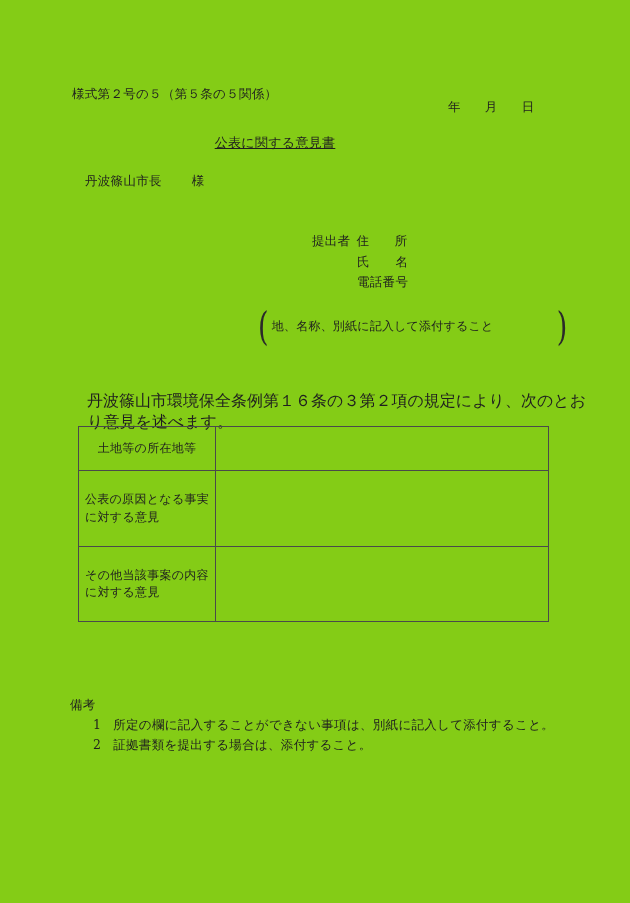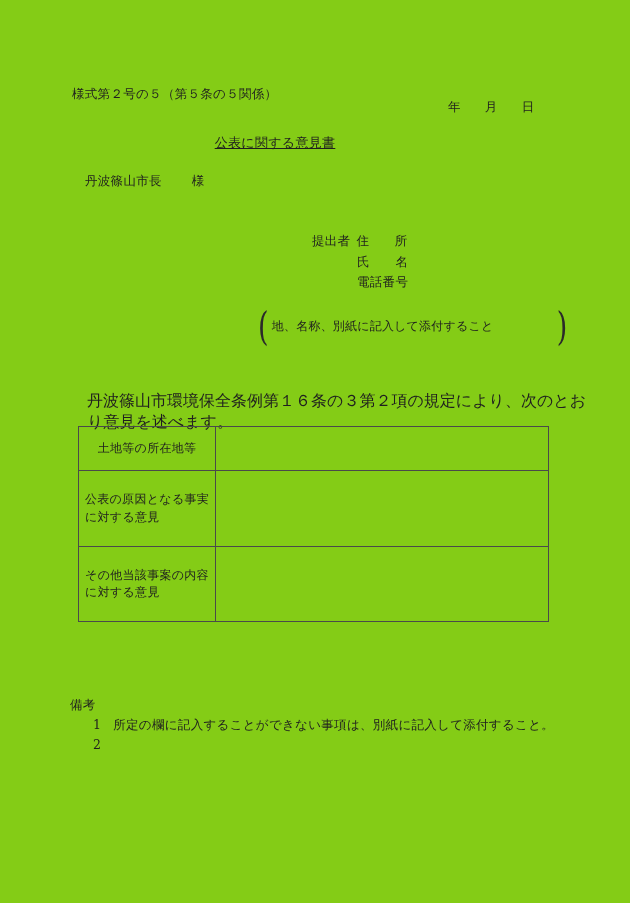--- a/index.html
+++ b/index.html
@@ -104,16 +104,17 @@
   </div>
 
   <div class="abs remarks">
     <div>備考</div>
     <div class="item">
       <span>1</span>
       <span>所定の欄に記入することができない事項は、別紙に記入して添付すること。</span>
     </div>
     <div class="item">
       <span>2</span>
+      <span>証拠書類を提出する場合は、添付すること。</span>
     </div>
   </div>
 
 </div>
 
 </body></html>

